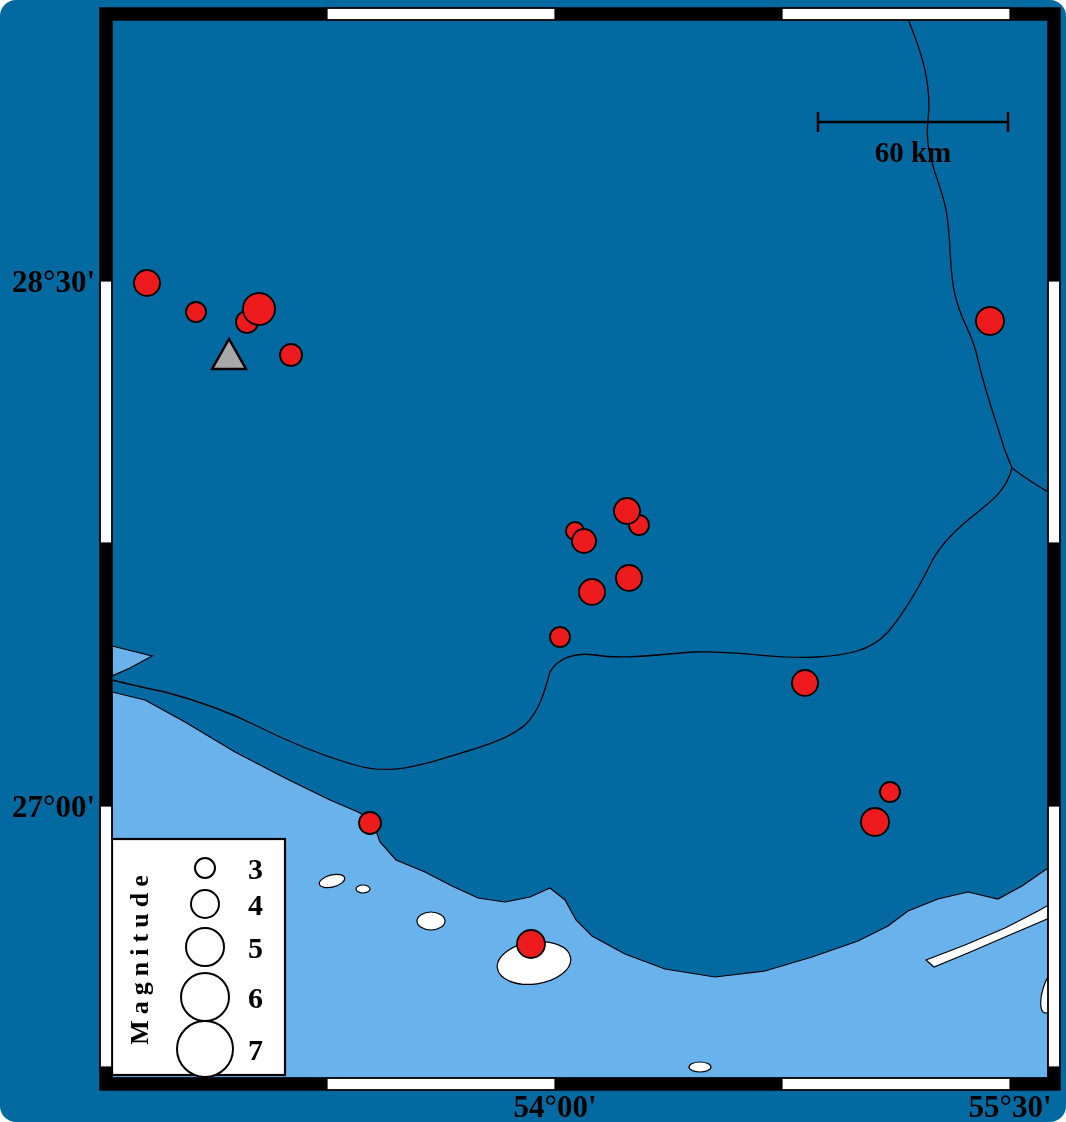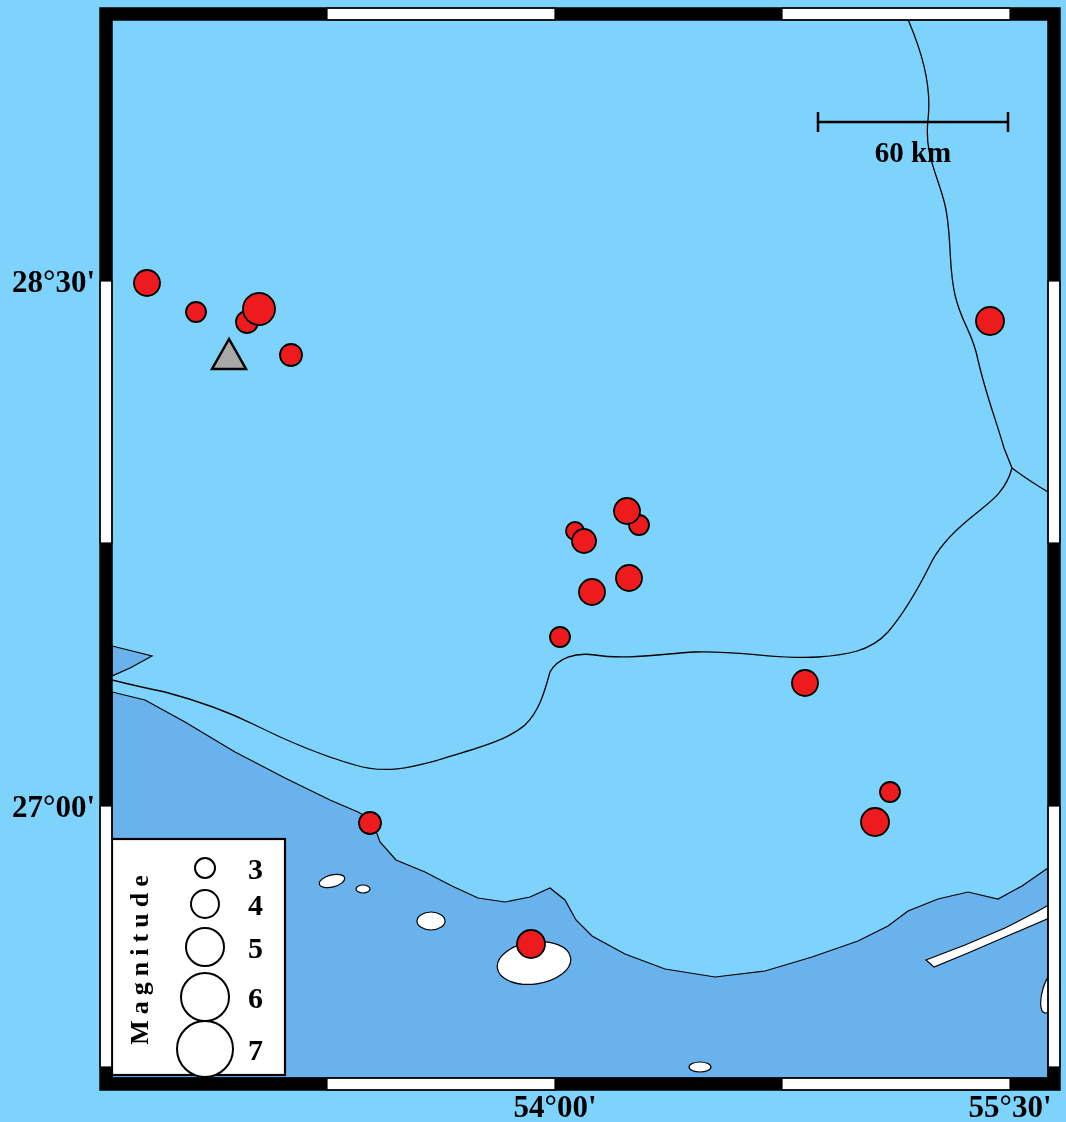--- a/index.html
+++ b/index.html
@@ -2,22 +2,22 @@
 <html style="--sea: #6ab2ec; --marker: #ee1b1e; --station: #a8a8a8;"><head>
 <meta charset="utf-8">
 <style>
   :root{
     --sea:#6ab2ec;
     --marker:#ee1b1e;
     --station:#a8a8a8;
     --ink:#000000;
   }
   html,body{margin:0;padding:0;background:#ffffff;}
-  .stage{position:relative;width:1066px;height:1122px;background:#7dd3fc;overflow:hidden;
-         font-family:"Liberation Serif", serif;}
+  .stage{position:relative;width:1066px;height:1122px;background:#0369a1;overflow:hidden;
+         font-family:"Liberation Serif", serif;border-radius:16px;}
   svg{position:absolute;left:0;top:0;display:block;}
   .sea{fill:var(--sea);stroke:#000;stroke-width:1.2;}
   .island{fill:#ffffff;stroke:#000;stroke-width:1.2;}
   .boundary{fill:none;stroke:#000;stroke-width:1.3;}
   .quake{fill:var(--marker);stroke:#000;stroke-width:1.8;}
   .station{fill:var(--station);stroke:#000;stroke-width:2.5;}
   .frame-black{fill:#000;}
   .frame-white{fill:#fff;stroke:#000;stroke-width:1.2;}
   .frame-outline{fill:none;stroke:#000;stroke-width:1.5;}
   .axis-label{font-weight:bold;font-size:31px;fill:#000;}

